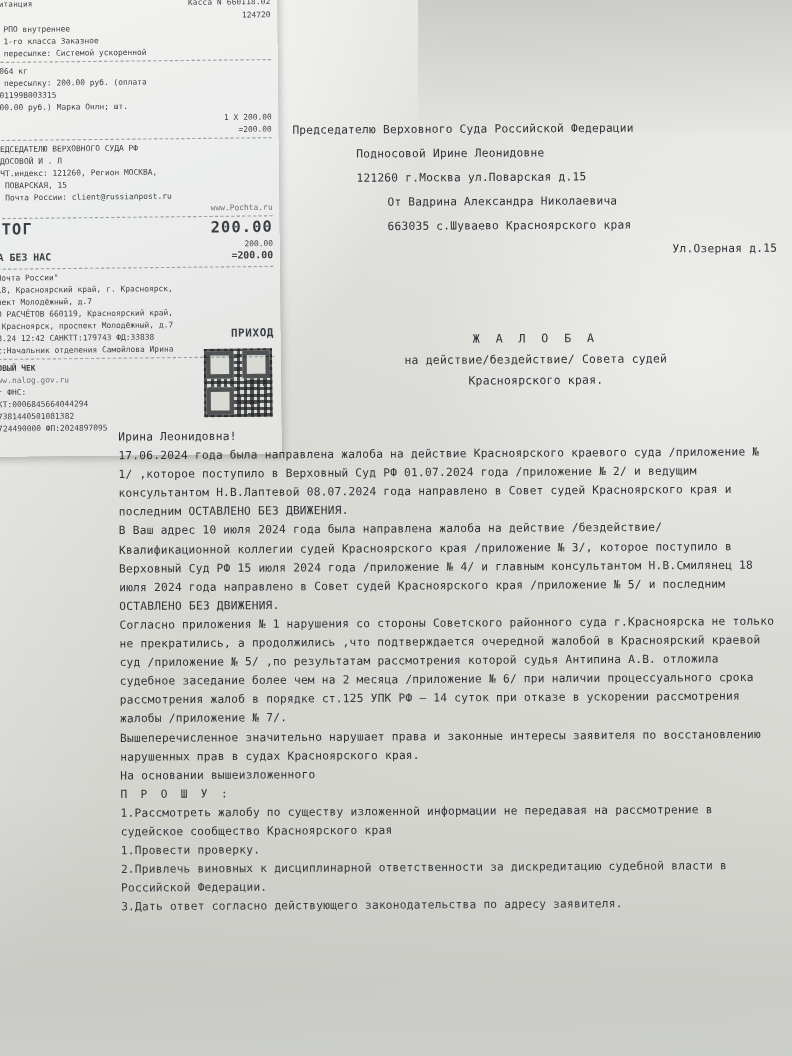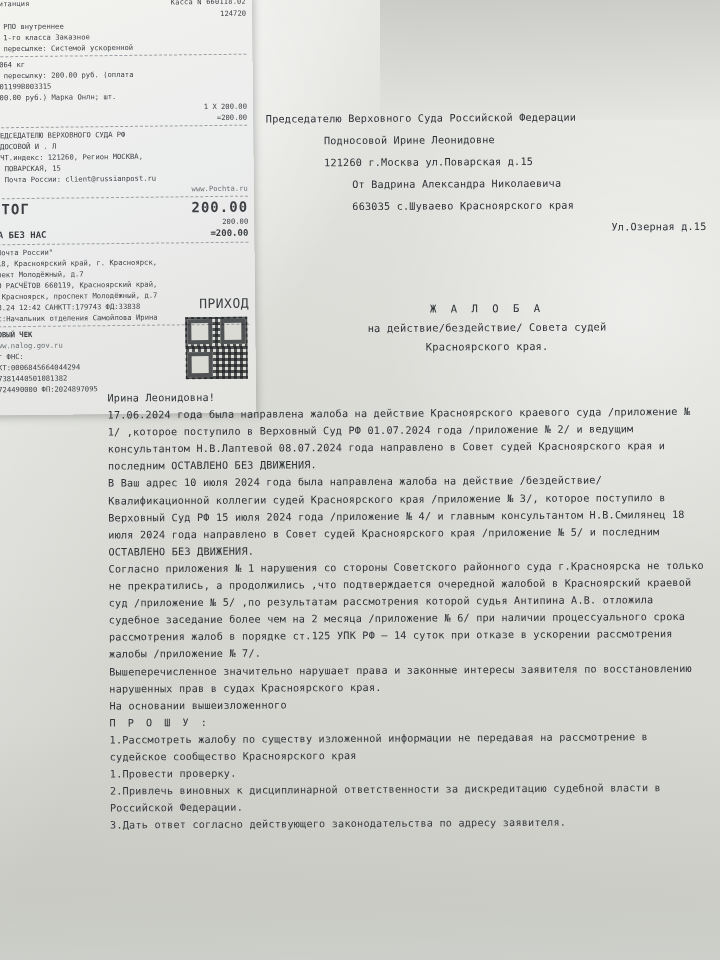--- a/index.html
+++ b/index.html
@@ -118,22 +118,22 @@
     position: absolute;
     left: 2px; bottom: 2px;
     width: 17px; height: 17px;
     border: 4px solid #3b3e42;
     background: #f0f0ec;
   }
   .prihod {
     position: absolute;
     right: 6px;
     bottom: 104px;
-    font-size: 13px;
-    font-weight: normal;
+    font-size: 10px;
+    font-weight: bold;
     letter-spacing: 0.5px;
     color: #3c3f44;
     margin-left: 17px;
   }
 
   
   .letter {
     position: absolute;
     color: #2f3338;
     font-family: "DejaVu Sans Mono", monospace;

